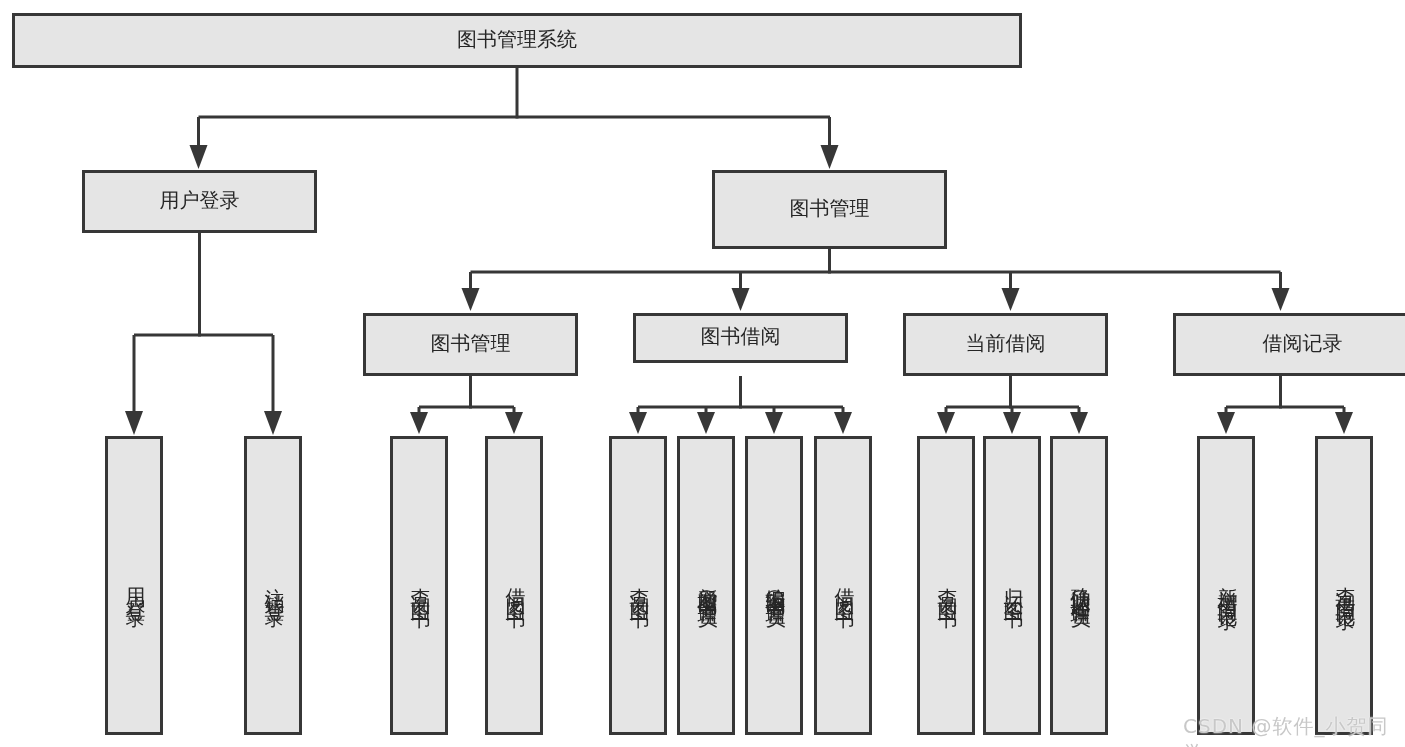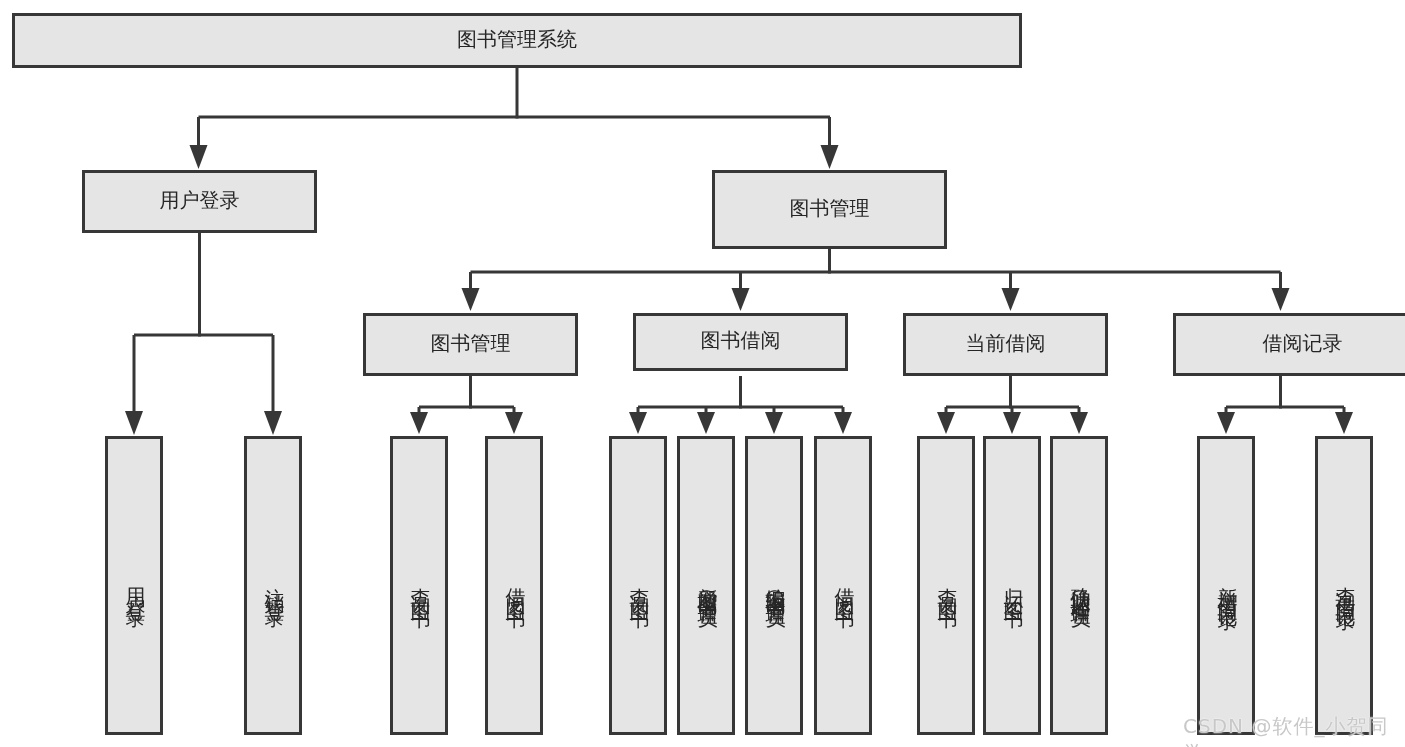--- a/index.html
+++ b/index.html
@@ -119,21 +119,21 @@
       <polygon points="1335,412 1353,412 1344,434"></polygon>
     </g>
   </svg>
 
   <div class="node" style="left:12px;top:13px;width:1010px;height:55px">图书管理系统</div>
 
   <div class="node" style="left:82px;top:170px;width:235px;height:63px">用户登录</div>
   <div class="node" style="left:712px;top:170px;width:235px;height:79px">图书管理</div>
 
   <div class="node" style="left:363px;top:313px;width:215px;height:63px">图书管理</div>
-  <div class="node" style="left:633px;top:313px;width:215px;height:58px">图书借阅</div>
+  <div class="node" style="left:633px;top:313px;width:215px;height:50px">图书借阅</div>
   <div class="node" style="left:903px;top:313px;width:205px;height:63px">当前借阅</div>
   <div class="node" style="left:1173px;top:313px;width:259px;height:63px">借阅记录</div>
 
   <div class="node v ls-wide" style="left:105px;top:436px;width:58px;height:299px">用户登录</div>
   <div class="node v ls-wide" style="left:244px;top:436px;width:58px;height:299px">注销登录</div>
 
   <div class="node v ls-wide" style="left:390px;top:436px;width:58px;height:299px">查询图书</div>
   <div class="node v ls-wide" style="left:485px;top:436px;width:58px;height:299px">借阅图书</div>
 
   <div class="node v ls-wide" style="left:609px;top:436px;width:58px;height:299px">查询图书</div>

